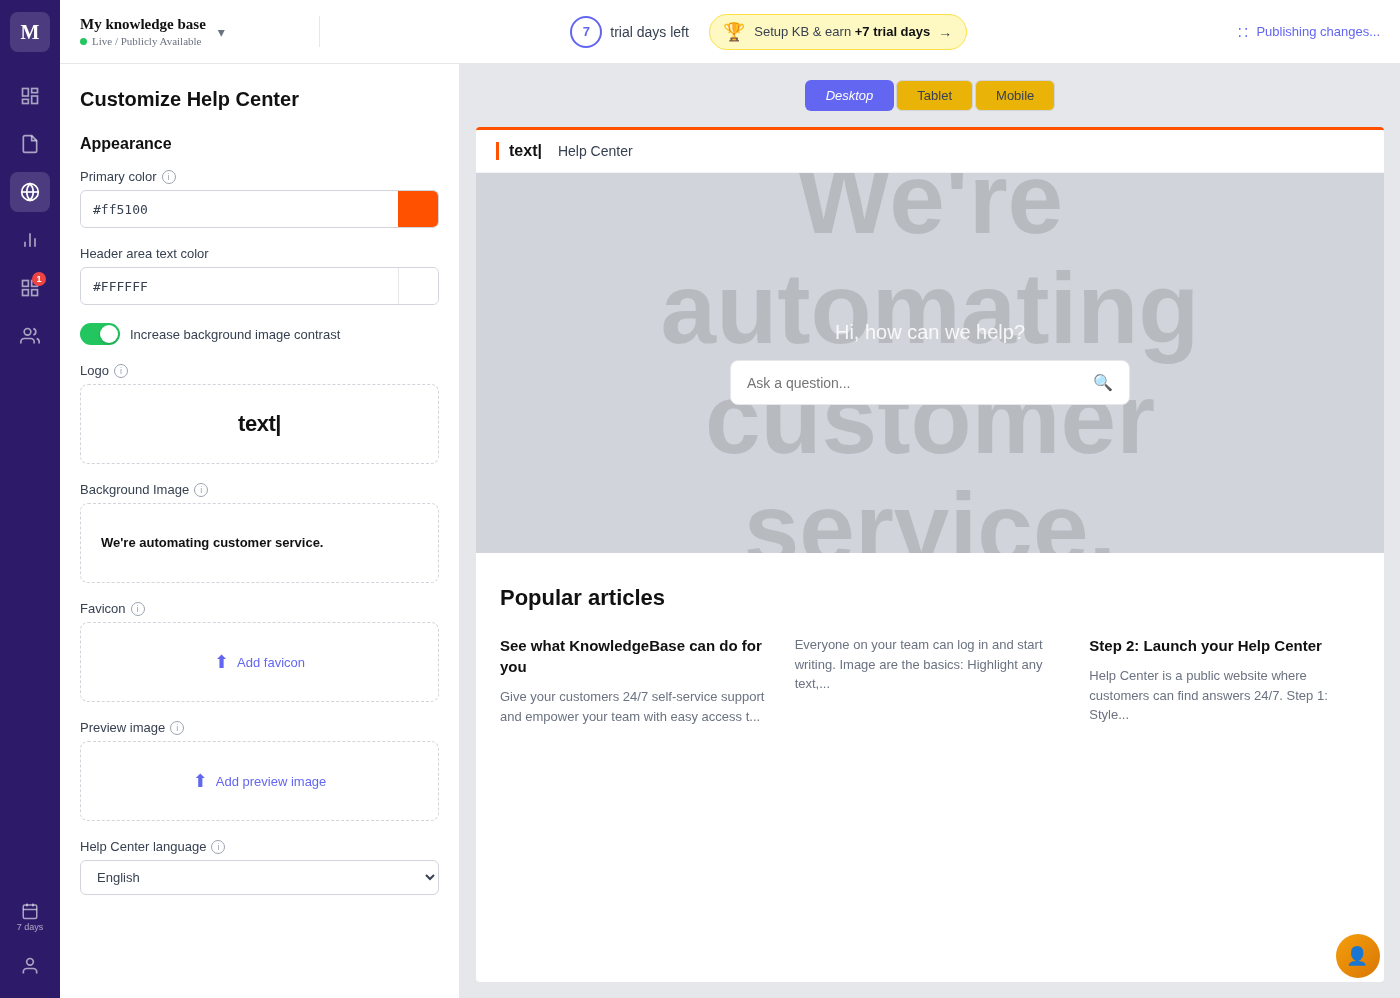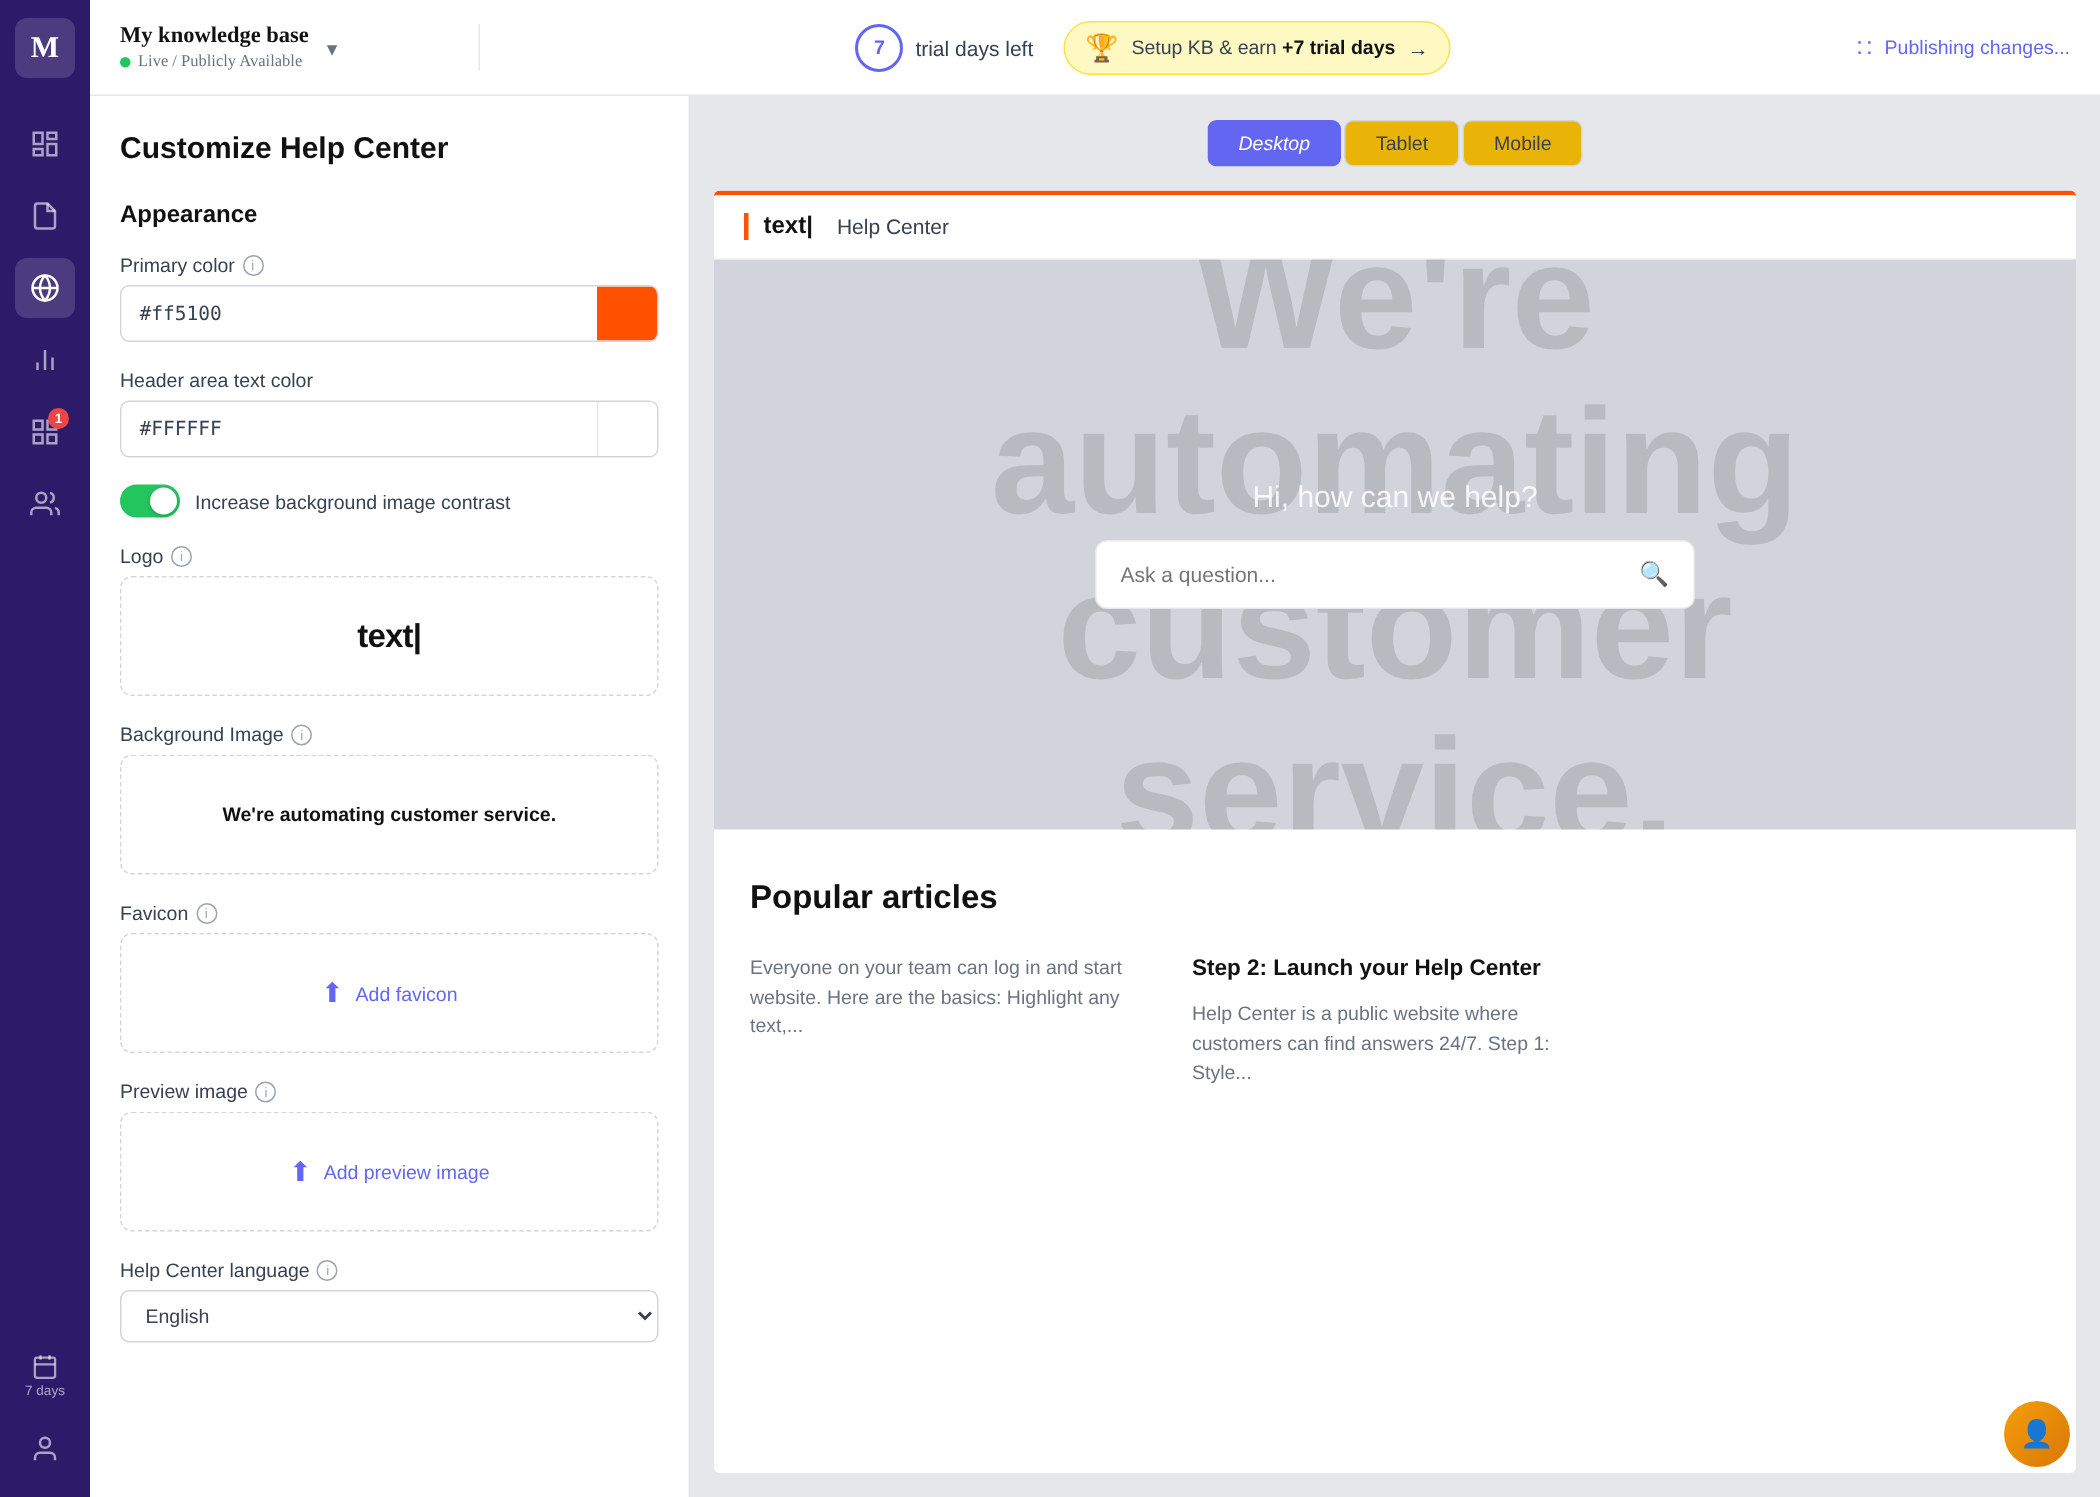--- a/index.html
+++ b/index.html
@@ -306,21 +306,21 @@
     .upload-icon {
       font-size: 18px;
     }
 
     .bg-image-box {
       border: 1px dashed #d1d5db;
       border-radius: 8px;
       padding: 20px;
       display: flex;
       align-items: center;
-      justify-content: center;
+      justify-content: flex-start;
       min-height: 80px;
       background: white;
       cursor: pointer;
     }
     .bg-image-text {
       font-size: 13px;
       font-weight: 700;
       color: #111;
       text-align: center;
       line-height: 1.5;
@@ -751,21 +751,25 @@
               <input class="hero-search-input" type="text" placeholder="Ask a question..." style="">
               <span class="hero-search-icon">🔍</span>
             </div>
           </div>
         </div>
 
         <div class="hc-popular">
           <div class="popular-title">Popular articles</div>
           <div class="articles-grid">
             <div class="article-card">
-              <div class="article-card-desc">Everyone on your team can log in and start website. Here are the basics: Highlight any text,...</div>
+              <div class="article-card-title">See what KnowledgeBase can do for you</div>
+              <div class="article-card-desc">Give your customers 24/7 self-service support and empower your team with easy access t...</div>
+            </div>
+            <div class="article-card">
+              <div class="article-card-desc">Everyone on your team can log in and start writing. Image are the basics: Highlight any text,...</div>
             </div>
             <div class="article-card">
               <div class="article-card-title">Step 2: Launch your Help Center</div>
               <div class="article-card-desc">Help Center is a public website where customers can find answers 24/7. Step 1: Style...</div>
             </div>
           </div>
         </div>
       </div>
 
       <div class="user-avatar">

